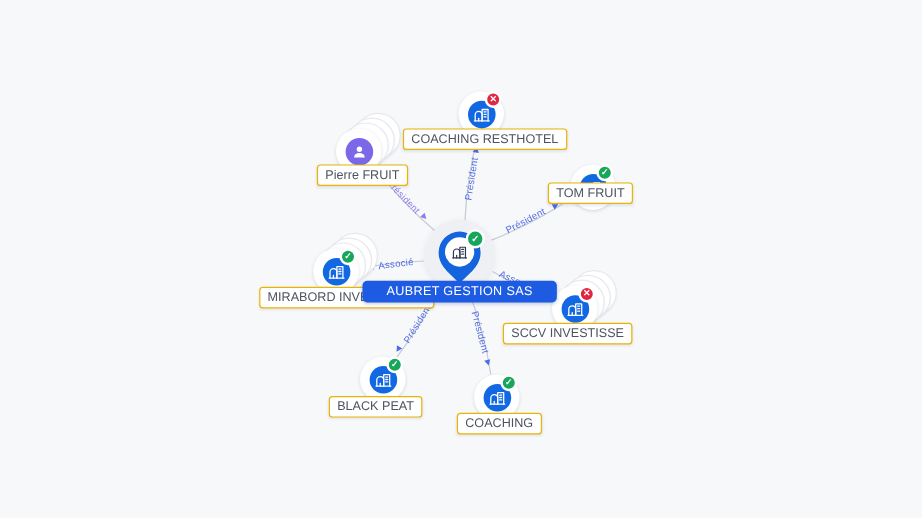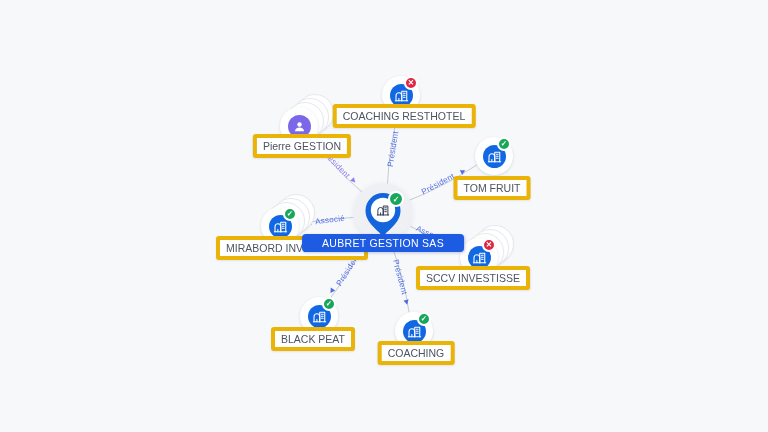--- a/index.html
+++ b/index.html
@@ -42,21 +42,21 @@
   .badge{
     position:absolute;left:22px;top:0px;width:14px;height:14px;border-radius:50%;
     border:2px solid #fff;box-sizing:border-box;color:#fff;
     display:flex;align-items:center;justify-content:center;
     font-size:7.5px;font-weight:bold;line-height:1;z-index:3;
   }
   .badge.ok{background:#18a65a;}
   .badge.ko{background:#e02742;}
   .pill{
     position:absolute;z-index:3;transform:translate(-50%,-50%);
-    background:#fff;border:4px solid #eab308;border-radius:3px;
+    background:#fff;border:1px solid #eab308;border-radius:3px;
     box-shadow:0 1px 2px rgba(50,60,90,.10);
     padding:2px 6px;font-size:10.5px;color:#4d5360;white-space:nowrap;cursor:pointer;
   }
   .pill.left-anchor{transform:translate(0,-50%);}
   .pin-svg{position:absolute;left:358px;top:186px;width:52px;height:56px;z-index:3;}
   .pin-badge{
     position:absolute;left:388px;top:191px;width:16px;height:16px;border-radius:50%;
     background:#18a65a;border:2px solid #fff;box-sizing:border-box;color:#fff;
     display:flex;align-items:center;justify-content:center;
     font-size:8px;font-weight:bold;z-index:4;
@@ -201,23 +201,23 @@
     <span class="disc">
       <span class="disc-inner company">
         <svg class="ic">
             <use href="#ic-building"></use>
           </svg>
       </span>
     </span>
     <span class="badge ok">✓</span>
   </div>
 
-  <div class="pill" style="left:302px;top:146px">Pierre GESTION</div>
+  <div class="pill" style="left:302px;top:146px">Pierre FRUIT</div>
   <div class="pill" style="left:404px;top:116px">COACHING RESTHOTEL</div>
-  <div class="pill" style="left:492px;top:188px">TOM FRUIT</div>
+  <div class="pill" style="left:492px;top:161px">TOM FRUIT</div>
   <div class="pill" style="left:473px;top:278px">SCCV INVESTISSE</div>
   <div class="pill" style="left:416px;top:353px">COACHING</div>
   <div class="pill" style="left:313px;top:339px">BLACK PEAT</div>
   <div class="pill left-anchor" style="left:216px;top:248px">MIRABORD INVESTISSE…</div>
 
   <svg class="pin-svg" viewBox="358 186 52 56">
     <path d="M383 236.5 C 377.5 229.5 365.5 223 365.5 210.5 A 17.5 17.5 0 1 1 400.5 210.5 C 400.5 223 388.5 229.5 383 236.5 Z" fill="#1464dd"></path>
     <circle cx="383" cy="210" r="12.2" fill="#ffffff"></circle>
     <g color="#2e3950">
       <use href="#ic-building" x="376" y="203" width="14" height="14"></use>

